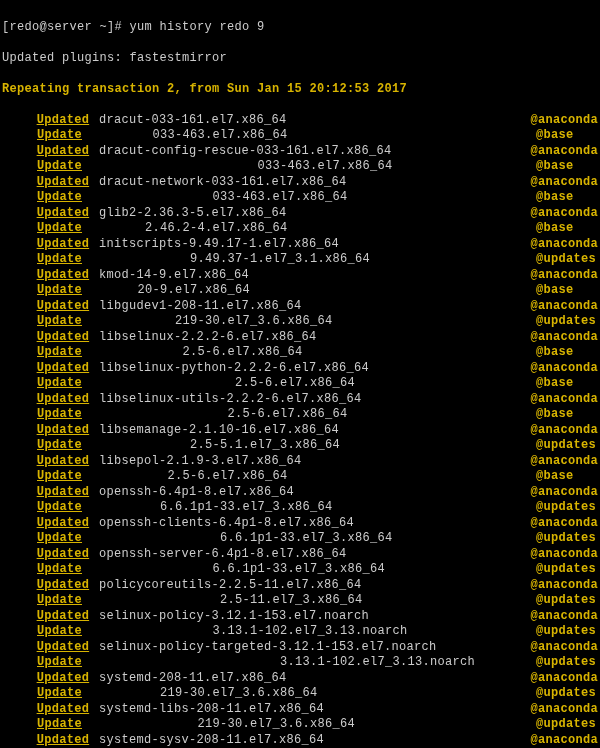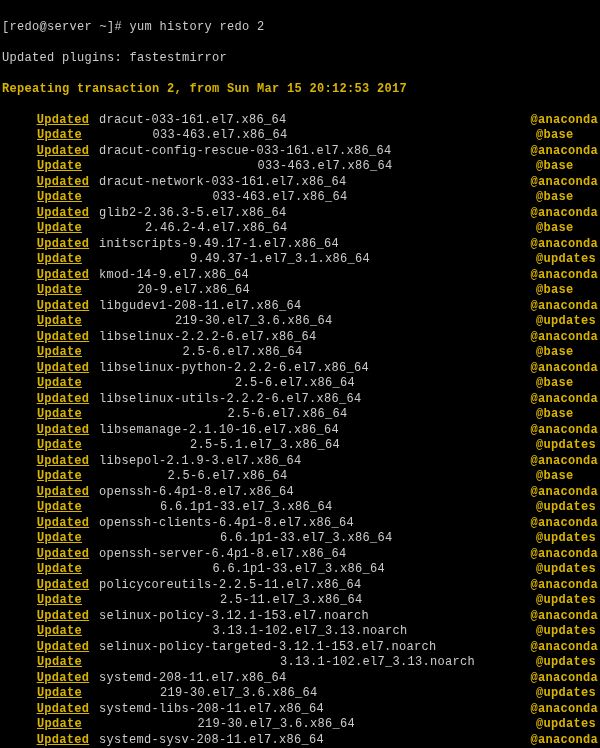--- a/index.html
+++ b/index.html
@@ -29,19 +29,19 @@
   .row { display: flex; }
   .c-indent { display:inline-block; width: 35px; }
   .c-action { display:inline-block; width: 63px; }
   .c-pkg { display:inline-block; width: 420px; }
   .c-repo { display:inline-block; }
 </style>
 </head>
 <body>
 
 <div class="terminal">
-<div><span class="prompt">[redo@server ~]# </span><span class="cmd">yum history redo 2</span></div>
+<div><span class="prompt">[redo@server ~]# </span><span class="cmd">yum history redo 9</span></div>
 <div class="status">Updated plugins: fastestmirror</div>
-<div class="header">Repeating transaction 2, from Sun Mar 15 20:12:53 2017</div>
+<div class="header">Repeating transaction 2, from Sun Jan 15 20:12:53 2017</div>
 <div id="rows-container"><div class="row"><span class="c-indent">    </span><span class="c-action action">Updated</span><span class="c-pkg pkg">dracut-033-161.el7.x86_64</span><span class="c-repo repo">@anaconda</span></div><div class="row"><span class="c-indent">    </span><span class="c-action action">Update</span><span class="c-pkg pkg">       033-463.el7.x86_64</span><span class="c-repo repo">@base</span></div><div class="row"><span class="c-indent">    </span><span class="c-action action">Updated</span><span class="c-pkg pkg">dracut-config-rescue-033-161.el7.x86_64</span><span class="c-repo repo">@anaconda</span></div><div class="row"><span class="c-indent">    </span><span class="c-action action">Update</span><span class="c-pkg pkg">                     033-463.el7.x86_64</span><span class="c-repo repo">@base</span></div><div class="row"><span class="c-indent">    </span><span class="c-action action">Updated</span><span class="c-pkg pkg">dracut-network-033-161.el7.x86_64</span><span class="c-repo repo">@anaconda</span></div><div class="row"><span class="c-indent">    </span><span class="c-action action">Update</span><span class="c-pkg pkg">               033-463.el7.x86_64</span><span class="c-repo repo">@base</span></div><div class="row"><span class="c-indent">    </span><span class="c-action action">Updated</span><span class="c-pkg pkg">glib2-2.36.3-5.el7.x86_64</span><span class="c-repo repo">@anaconda</span></div><div class="row"><span class="c-indent">    </span><span class="c-action action">Update</span><span class="c-pkg pkg">      2.46.2-4.el7.x86_64</span><span class="c-repo repo">@base</span></div><div class="row"><span class="c-indent">    </span><span class="c-action action">Updated</span><span class="c-pkg pkg">initscripts-9.49.17-1.el7.x86_64</span><span class="c-repo repo">@anaconda</span></div><div class="row"><span class="c-indent">    </span><span class="c-action action">Update</span><span class="c-pkg pkg">            9.49.37-1.el7_3.1.x86_64</span><span class="c-repo repo">@updates</span></div><div class="row"><span class="c-indent">    </span><span class="c-action action">Updated</span><span class="c-pkg pkg">kmod-14-9.el7.x86_64</span><span class="c-repo repo">@anaconda</span></div><div class="row"><span class="c-indent">    </span><span class="c-action action">Update</span><span class="c-pkg pkg">     20-9.el7.x86_64</span><span class="c-repo repo">@base</span></div><div class="row"><span class="c-indent">    </span><span class="c-action action">Updated</span><span class="c-pkg pkg">libgudev1-208-11.el7.x86_64</span><span class="c-repo repo">@anaconda</span></div><div class="row"><span class="c-indent">    </span><span class="c-action action">Update</span><span class="c-pkg pkg">          219-30.el7_3.6.x86_64</span><span class="c-repo repo">@updates</span></div><div class="row"><span class="c-indent">    </span><span class="c-action action">Updated</span><span class="c-pkg pkg">libselinux-2.2.2-6.el7.x86_64</span><span class="c-repo repo">@anaconda</span></div><div class="row"><span class="c-indent">    </span><span class="c-action action">Update</span><span class="c-pkg pkg">           2.5-6.el7.x86_64</span><span class="c-repo repo">@base</span></div><div class="row"><span class="c-indent">    </span><span class="c-action action">Updated</span><span class="c-pkg pkg">libselinux-python-2.2.2-6.el7.x86_64</span><span class="c-repo repo">@anaconda</span></div><div class="row"><span class="c-indent">    </span><span class="c-action action">Update</span><span class="c-pkg pkg">                  2.5-6.el7.x86_64</span><span class="c-repo repo">@base</span></div><div class="row"><span class="c-indent">    </span><span class="c-action action">Updated</span><span class="c-pkg pkg">libselinux-utils-2.2.2-6.el7.x86_64</span><span class="c-repo repo">@anaconda</span></div><div class="row"><span class="c-indent">    </span><span class="c-action action">Update</span><span class="c-pkg pkg">                 2.5-6.el7.x86_64</span><span class="c-repo repo">@base</span></div><div class="row"><span class="c-indent">    </span><span class="c-action action">Updated</span><span class="c-pkg pkg">libsemanage-2.1.10-16.el7.x86_64</span><span class="c-repo repo">@anaconda</span></div><div class="row"><span class="c-indent">    </span><span class="c-action action">Update</span><span class="c-pkg pkg">            2.5-5.1.el7_3.x86_64</span><span class="c-repo repo">@updates</span></div><div class="row"><span class="c-indent">    </span><span class="c-action action">Updated</span><span class="c-pkg pkg">libsepol-2.1.9-3.el7.x86_64</span><span class="c-repo repo">@anaconda</span></div><div class="row"><span class="c-indent">    </span><span class="c-action action">Update</span><span class="c-pkg pkg">         2.5-6.el7.x86_64</span><span class="c-repo repo">@base</span></div><div class="row"><span class="c-indent">    </span><span class="c-action action">Updated</span><span class="c-pkg pkg">openssh-6.4p1-8.el7.x86_64</span><span class="c-repo repo">@anaconda</span></div><div class="row"><span class="c-indent">    </span><span class="c-action action">Update</span><span class="c-pkg pkg">        6.6.1p1-33.el7_3.x86_64</span><span class="c-repo repo">@updates</span></div><div class="row"><span class="c-indent">    </span><span class="c-action action">Updated</span><span class="c-pkg pkg">openssh-clients-6.4p1-8.el7.x86_64</span><span class="c-repo repo">@anaconda</span></div><div class="row"><span class="c-indent">    </span><span class="c-action action">Update</span><span class="c-pkg pkg">                6.6.1p1-33.el7_3.x86_64</span><span class="c-repo repo">@updates</span></div><div class="row"><span class="c-indent">    </span><span class="c-action action">Updated</span><span class="c-pkg pkg">openssh-server-6.4p1-8.el7.x86_64</span><span class="c-repo repo">@anaconda</span></div><div class="row"><span class="c-indent">    </span><span class="c-action action">Update</span><span class="c-pkg pkg">               6.6.1p1-33.el7_3.x86_64</span><span class="c-repo repo">@updates</span></div><div class="row"><span class="c-indent">    </span><span class="c-action action">Updated</span><span class="c-pkg pkg">policycoreutils-2.2.5-11.el7.x86_64</span><span class="c-repo repo">@anaconda</span></div><div class="row"><span class="c-indent">    </span><span class="c-action action">Update</span><span class="c-pkg pkg">                2.5-11.el7_3.x86_64</span><span class="c-repo repo">@updates</span></div><div class="row"><span class="c-indent">    </span><span class="c-action action">Updated</span><span class="c-pkg pkg">selinux-policy-3.12.1-153.el7.noarch</span><span class="c-repo repo">@anaconda</span></div><div class="row"><span class="c-indent">    </span><span class="c-action action">Update</span><span class="c-pkg pkg">               3.13.1-102.el7_3.13.noarch</span><span class="c-repo repo">@updates</span></div><div class="row"><span class="c-indent">    </span><span class="c-action action">Updated</span><span class="c-pkg pkg">selinux-policy-targeted-3.12.1-153.el7.noarch</span><span class="c-repo repo">@anaconda</span></div><div class="row"><span class="c-indent">    </span><span class="c-action action">Update</span><span class="c-pkg pkg">                        3.13.1-102.el7_3.13.noarch</span><span class="c-repo repo">@updates</span></div><div class="row"><span class="c-indent">    </span><span class="c-action action">Updated</span><span class="c-pkg pkg">systemd-208-11.el7.x86_64</span><span class="c-repo repo">@anaconda</span></div><div class="row"><span class="c-indent">    </span><span class="c-action action">Update</span><span class="c-pkg pkg">        219-30.el7_3.6.x86_64</span><span class="c-repo repo">@updates</span></div><div class="row"><span class="c-indent">    </span><span class="c-action action">Updated</span><span class="c-pkg pkg">systemd-libs-208-11.el7.x86_64</span><span class="c-repo repo">@anaconda</span></div><div class="row"><span class="c-indent">    </span><span class="c-action action">Update</span><span class="c-pkg pkg">             219-30.el7_3.6.x86_64</span><span class="c-repo repo">@updates</span></div><div class="row"><span class="c-indent">    </span><span class="c-action action">Updated</span><span class="c-pkg pkg">systemd-sysv-208-11.el7.x86_64</span><span class="c-repo repo">@anaconda</span></div></div>
 
 
 </div>
 
 </body></html>

